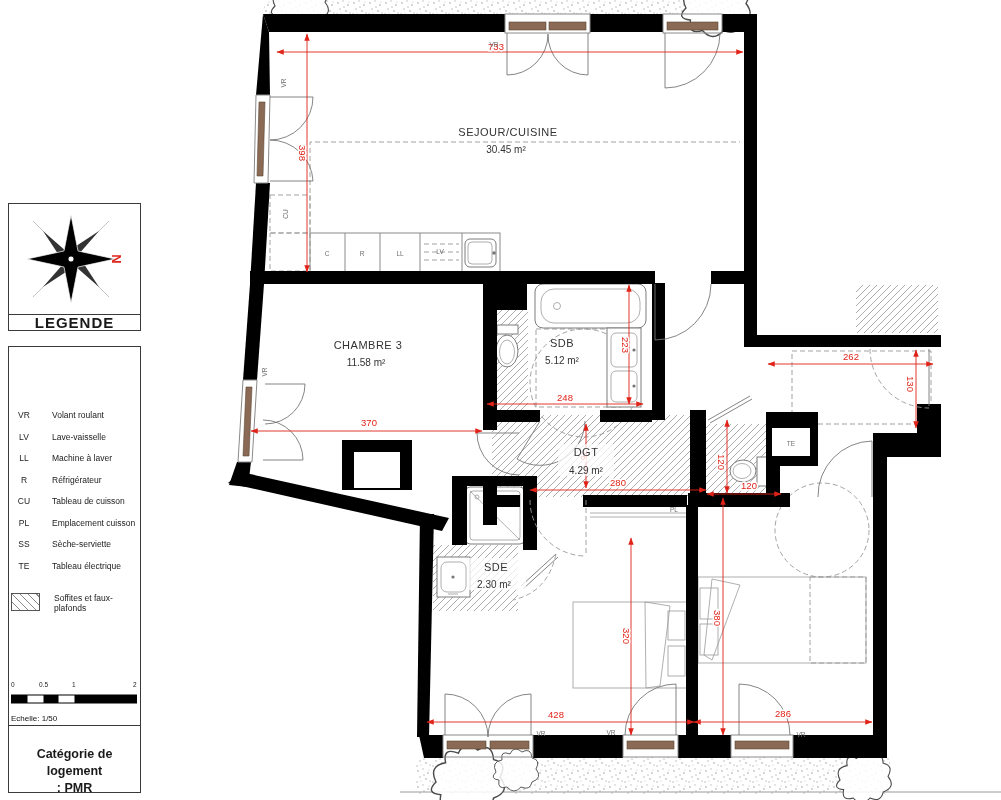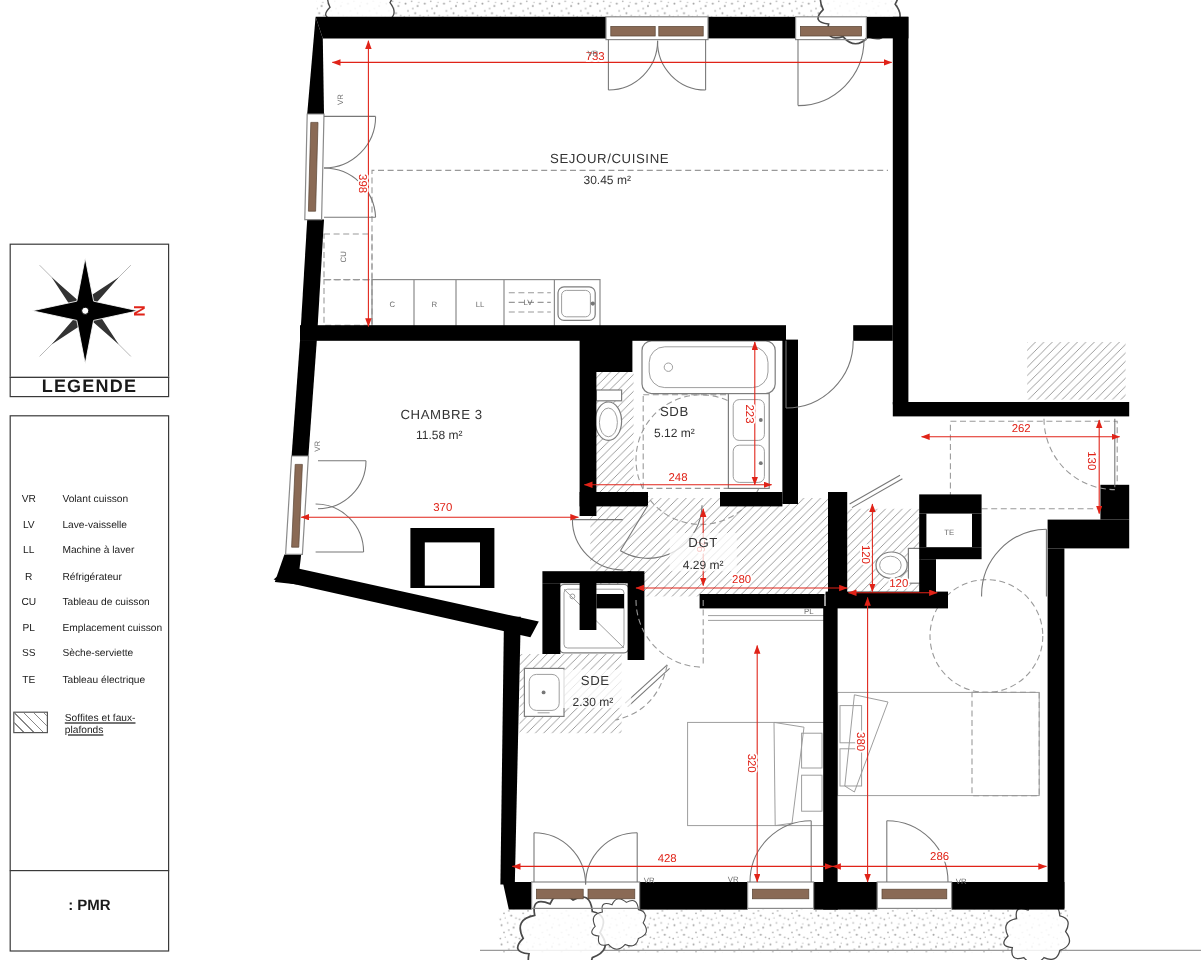--- a/index.html
+++ b/index.html
@@ -8,21 +8,21 @@
   .panel{position:absolute;left:8px;top:203px;width:135px;color:#1a1a1a;}
   .box{position:absolute;left:0;width:133px;border:1px solid #3a3a3a;background:#fff;box-sizing:border-box;}
   .compass-box{top:0;height:112px;}
   .legende-box{top:111px;height:17px;display:flex;align-items:center;justify-content:center;
      font-weight:bold;font-size:15px;letter-spacing:1px;}
   .list-box{top:143px;height:380px;}
   .legend-rows{position:absolute;top:64px;left:0;right:0;}
   .lrow{display:flex;align-items:flex-start;font-size:8.5px;margin-bottom:12.5px;line-height:9px;}
   .labbr{width:30px;text-align:center;flex:0 0 30px;}
   .llab{margin-left:13px;}
-  .swatch-row{display:flex;margin-top:22px;font-size:8.5px;line-height:10px;text-decoration:underline;}
+  .swatch-row{display:flex;margin-top:22px;font-size:8.5px;line-height:10px;}
   .swatch{width:27px;height:16px;border:1px solid #555;flex:0 0 27px;margin-left:2px;
      background:repeating-linear-gradient(45deg,#fff,#fff 5px,#888 5px,#888 5.8px);}
   .swlab{margin-left:14px;}
   .scalebar{position:absolute;left:2px;top:334px;width:128px;}
   .ticks{position:relative;height:9px;font-size:6.5px;color:#222;}
   .ticks span{position:absolute;}
   .echelle{font-size:8px;margin-top:6px;color:#111;}
   .category-box{top:522px;height:68px;text-align:center;font-weight:bold;font-size:12.5px;
      padding-top:20px;line-height:17px;}
   text{font-family:"Liberation Sans",sans-serif;}
@@ -356,21 +356,21 @@
   </div>
 
   <div class="box legende-box">
     <span>LEGENDE</span>
   </div>
 
   <div class="box list-box">
     <div class="legend-rows">
       <div class="lrow">
         <span class="labbr">VR</span>
-        <span class="llab">Volant cuisson</span>
+        <span class="llab">Volant roulant</span>
       </div>
       <div class="lrow">
         <span class="labbr">LV</span>
         <span class="llab">Lave-vaisselle</span>
       </div>
       <div class="lrow">
         <span class="labbr">LL</span>
         <span class="llab">Machine à laver</span>
       </div>
       <div class="lrow">
@@ -395,18 +395,34 @@
       </div>
       <div class="swatch-row">
         <span class="swatch"></span>
         <span class="swlab">
           <span>Soffites et faux-</span><br>
           <span>plafonds</span>
         </span>
       </div>
     </div>
 
+    <div class="scalebar">
+      <div class="ticks">
+        <span style="left:0">0</span>
+        <span style="left:28px">0.5</span>
+        <span style="left:61px">1</span>
+        <span style="left:122px">2</span>
+      </div>
+      <svg width="127" height="10" viewBox="0 0 127 10">
+        <rect x="0.5" y="1" width="125" height="8" fill="#fff" stroke="#000" stroke-width="1"></rect>
+        <rect x="0.5" y="1" width="16" height="8" fill="#000"></rect>
+        <rect x="32.5" y="1" width="15" height="8" fill="#000"></rect>
+        <rect x="63.5" y="1" width="62" height="8" fill="#000"></rect>
+      </svg>
+      <div class="echelle">Echelle: 1/50</div>
+    </div>
   </div>
 
   <div class="box category-box">
+    <div>Catégorie de logement</div>
     <div>: PMR</div>
   </div>
 </div>
 
 </body></html>

